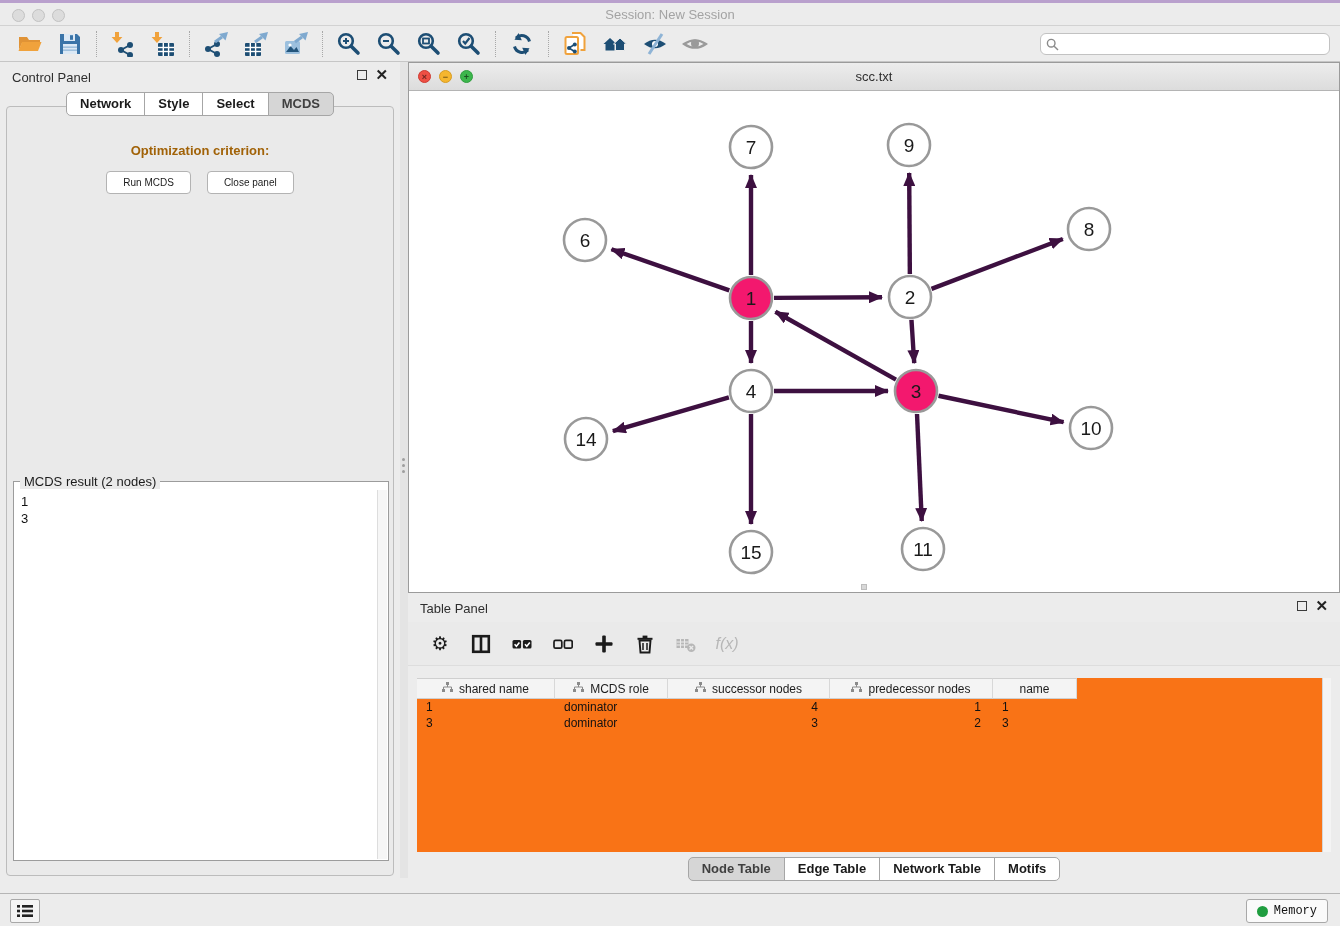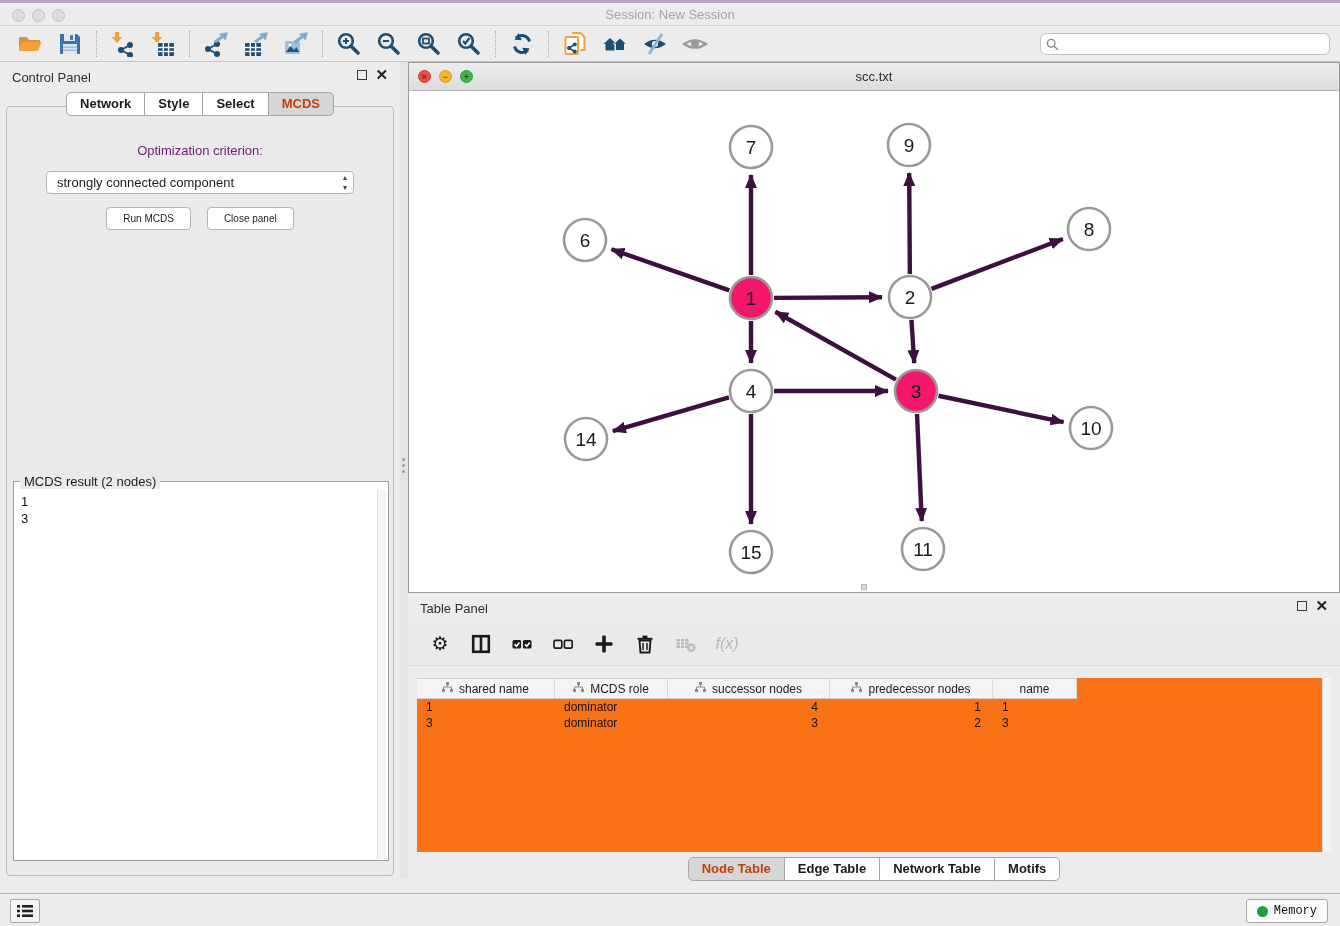--- a/index.html
+++ b/index.html
@@ -26,24 +26,24 @@
   .panel-head { position:relative; height:30px; }
   .panel-head .ph-title { position:absolute; left:12px; top:8px; font-size:13px; color:#2e2e2e;text-align:center; }
   .ph-icons { position:absolute; right:12px; top:7px; display:flex; gap:8px; align-items:center; }
   .float-sq { width:10px; height:10px; border:1.5px solid #3a3a3a; display:inline-block; }
   .close-x { font-size:15px; font-weight:bold; color:#222; line-height:12px; }
 
   .tabstrip { display:flex; justify-content:center; position:relative; z-index:2; }
   .tab { border:1px solid #a6a6a6; background:#fff; color:#1a1a1a; padding:3px 13px 4px; font-size:13px; font-weight:bold; margin-left:-1px; white-space:nowrap; }
   .tab:first-child { border-radius:5px 0 0 5px; margin-left:0; }
   .tab:last-child { border-radius:0 5px 5px 0; }
-  .tab.active { background:#d6d6d6; color:#c2410c; }
+  .tab.active { background:#d6d6d6; color:#404040; }
 
   .cp-box { position:absolute; left:6px; right:6px; top:44px; bottom:2px; border:1px solid #bcbcbc; border-radius:4px; background:#eaeaea; }
-  .opt-label { text-align:center; margin-top:36px; font-size:13px; color:#701a75; }
+  .opt-label { text-align:center; margin-top:36px; font-size:13px; color:#a16207;font-weight:bold; }
   .dropdown { position:relative; margin:13px auto 0; width:308px; height:23px; background:#fff; border:1px solid #b3b3b3; border-radius:4px; font-size:13px; color:#1c1c1c; display:flex; align-items:center; padding-left:10px; }
   .dd-arrows { position:absolute; right:6px; top:1px; font-size:8px; line-height:10px; color:#444; text-align:center; }
   .btn-row { display:flex; justify-content:center; gap:16px; margin-top:13px; }
   .btn { background:#fff; border:1px solid #b3b3b3; border-radius:4px; height:23px; padding:0 16px; font-size:10px; color:#1c1c1c; display:flex; align-items:center; }
 
   .mcds-fieldset { position:absolute; left:6px; top:374px; width:376px; height:380px; border:1px solid #9c9c9c; background:#fff; }
   .mcds-legend { position:absolute; left:6px; top:-8px; background:#eaeaea; padding:0 4px; font-size:13px; color:#1c1c1c; }
   .mcds-list { position:absolute; left:1px; top:8px; right:12px; bottom:1px; background:#fff; font-size:13px; color:#111; padding:3px 6px; line-height:17px; }
   .mcds-scroll { position:absolute; right:1px; top:8px; width:10px; bottom:1px; background:#f6f6f6; border-left:1px solid #ddd; }
 
@@ -271,24 +271,20 @@
       </span>
     </div>
     <div class="tabstrip" id="cp-tabs">
         <span class="tab">Network</span>
         <span class="tab">Style</span>
         <span class="tab">Select</span>
         <span class="tab active">MCDS</span>
       </div>
     <div class="cp-box">
       <div class="opt-label">Optimization criterion:</div>
-      <div class="dropdown">
-        <span>strongly connected component</span>
-        <span class="dd-arrows">▴<br>▾</span>
-      </div>
       <div class="btn-row">
         <button class="btn">Run MCDS</button>
         <button class="btn">Close panel</button>
       </div>
       <div class="mcds-fieldset">
         <span class="mcds-legend">MCDS result (2 nodes)</span>
         <div class="mcds-list" id="mcds-list">
             <div>1</div>
             <div>3</div>
           </div>

